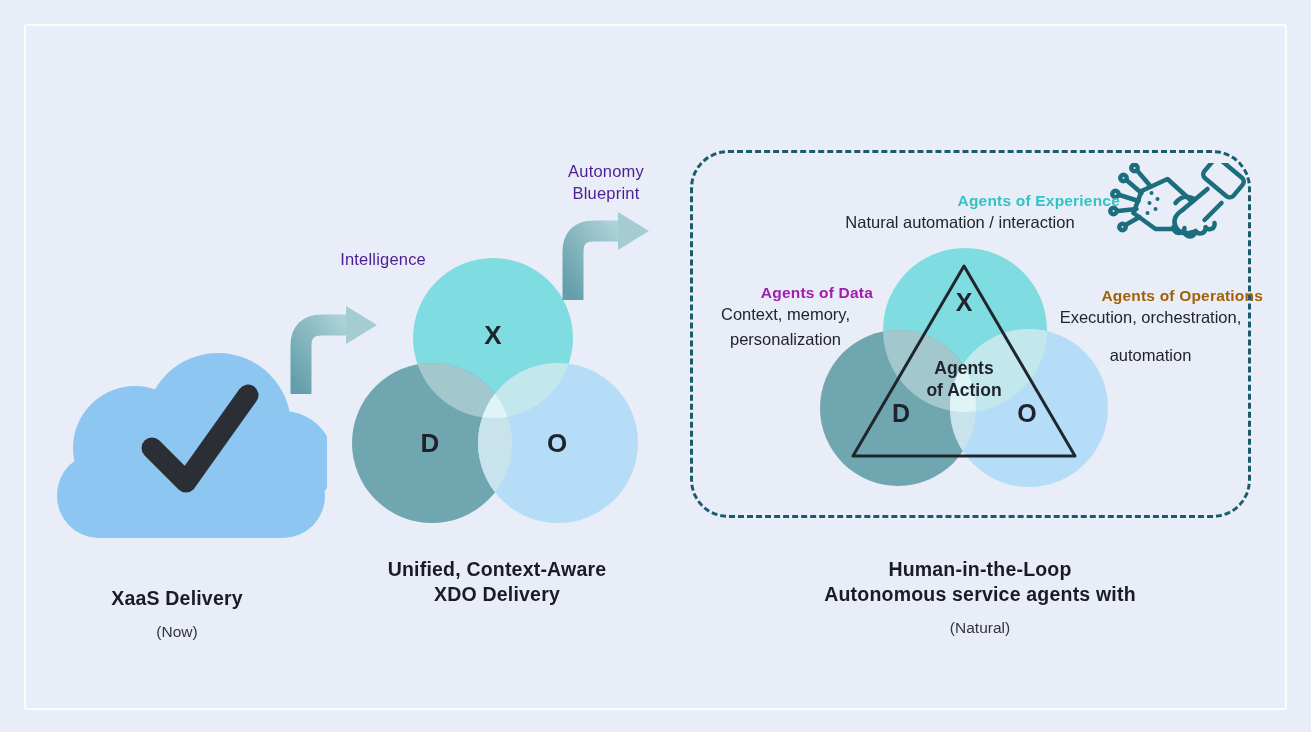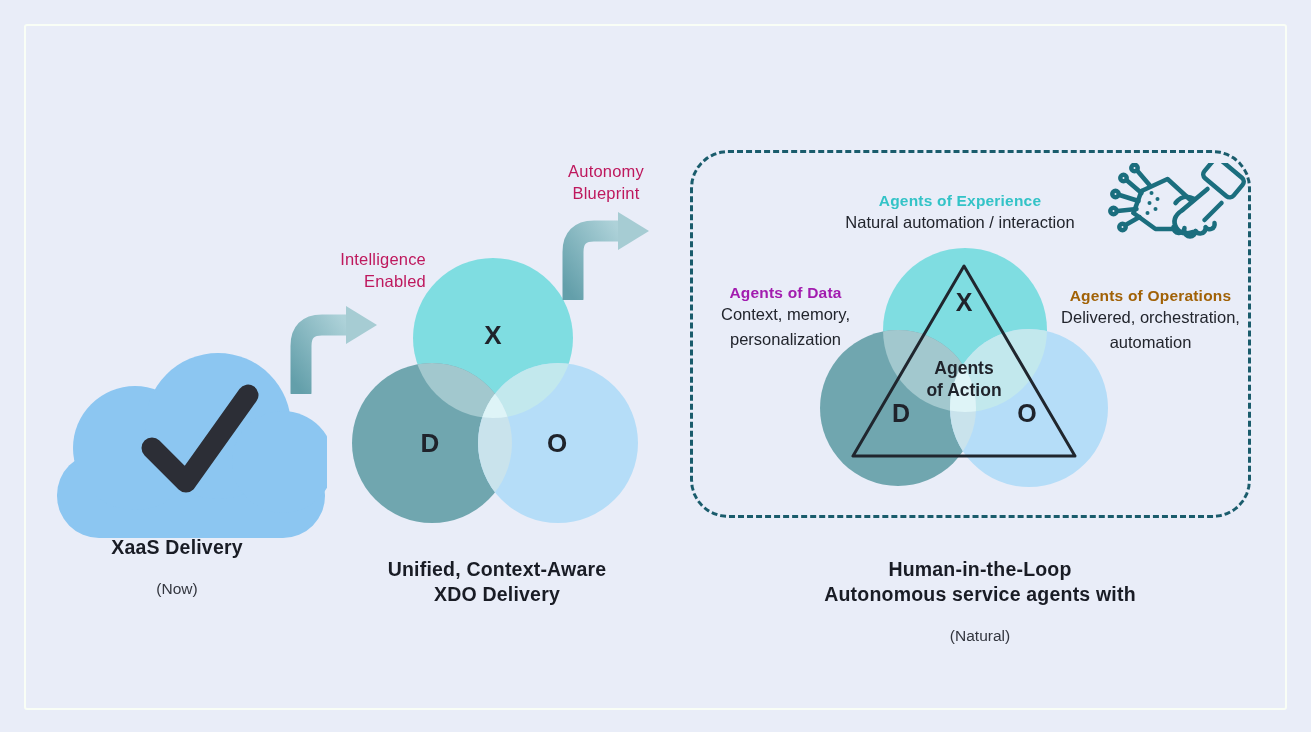--- a/index.html
+++ b/index.html
@@ -3,26 +3,26 @@
 <meta charset="utf-8">
 <style>
   html,body{margin:0;padding:0;}
   body{width:1311px;height:732px;overflow:hidden;background:#e9edf8;}
   #canvas{position:relative;width:1311px;height:732px;background:#e9edf8;
           font-family:"Liberation Sans",sans-serif;color:#22252d;}
   .abs{position:absolute;}
   .frame{left:24px;top:24px;width:1259px;height:682px;
          border:2px solid rgba(250,255,246,0.95);border-radius:3px;}
   .arrow-label{width:180px;text-align:center;font-size:16.5px;line-height:21.5px;
-               color:#be185d;letter-spacing:.2px;}
+               color:#4c1d95;letter-spacing:.2px;}
   .caption{text-align:center;color:#191c25;}
   .caption .t{font-weight:bold;font-size:19.5px;line-height:25px;letter-spacing:.2px;}
-  .caption .s{font-size:15.5px;color:#33363f;margin-top:20px;}
+  .caption .s{font-size:15.5px;color:#33363f;margin-top:12px;}
   .agent-label{text-align:center;}
-  .agent-label .title{font-weight:bold;font-size:15.5px;letter-spacing:.2px;}
+  .agent-label .title{font-weight:bold;font-size:15.5px;letter-spacing:.2px;text-align:right;}
   .agent-label .desc{font-size:16.5px;line-height:21px;color:#22252d;margin-top:2px;}
   .dashed-box{left:690px;top:150px;width:561px;height:368px;
               border:3.5px dashed #1a5c6c;border-radius:38px;box-sizing:border-box;}
   .exp .title{color:#33c3c7;}
   .dat .title{color:#a21caf;}
   .ops .title{color:#a16207;}
   svg text{font-family:"Liberation Sans",sans-serif;}
   .venn-letter{font-weight:bold;font-size:26px;fill:#1f232b;}
   .venn-letter-sm{font-weight:bold;font-size:25px;fill:#1f232b;}
   .action-text{font-weight:bold;font-size:17.5px;fill:#1f232b;}
@@ -37,28 +37,27 @@
   <svg class="abs" style="left:55px;top:350px;" width="272" height="190" viewBox="0 0 272 190">
     <g fill="#8cc6f1">
       <rect x="2" y="103" width="268" height="85" rx="42"></rect>
       <circle cx="80" cy="98" r="62"></circle>
       <circle cx="163" cy="76" r="73"></circle>
       <circle cx="228" cy="112" r="51"></circle>
     </g>
     <path d="M 97 98 L 131 132 L 193 45" fill="none" stroke="#2c2e36" stroke-width="21" stroke-linecap="round" stroke-linejoin="round"></path>
   </svg>
 
-  <div class="abs caption" style="left:47px;top:535px;width:260px;">
+  <div class="abs caption" style="left:47px;top:586px;width:260px;">
     <div class="t">XaaS Delivery</div>
     <div class="s">(Now)</div>
   </div>
 
   <div class="abs arrow-label" style="left:246px;top:249px;text-align:right;">
     <div>Intelligence</div>
-    <div>Enabled</div>
   </div>
   <svg class="abs" style="left:282px;top:294px;" width="112" height="100" viewBox="0 0 112 100">
     <defs>
       <linearGradient id="ag1" x1="0" y1="1" x2="1" y2="0">
         <stop offset="0" stop-color="#639faa"></stop>
           <stop offset="1" stop-color="#aed2d9"></stop>
       </linearGradient>
     </defs>
     <path d="M 19 98 L 19 52 Q 19 31 40 31 L 66 31" fill="none" stroke="url(#ag1)" stroke-width="21" stroke-linecap="round"></path>
     <polygon points="64,12 64,50 95,31" fill="#a6ccd3"></polygon>
@@ -149,22 +148,22 @@
   </div>
 
   <div class="abs agent-label dat" style="left:698px;top:284px;width:175px;">
     <div class="title">Agents of Data</div>
     <div class="desc">Context, memory,</div>
     <div class="desc" style="margin-top:4px;">personalization</div>
   </div>
 
   <div class="abs agent-label ops" style="left:1038px;top:287px;width:225px;">
     <div class="title">Agents of Operations</div>
-    <div class="desc">Delivered, orchestration,</div>
-    <div class="desc" style="margin-top:4px;">automation</div>
+    <div class="desc">Execution, orchestration,</div>
+    <div class="desc" style="margin-top:17px;">automation</div>
   </div>
 
   <svg class="abs" style="left:818px;top:246px;" width="292" height="246" viewBox="0 0 292 246">
     <defs>
       <clipPath id="fD">
           <circle cx="80" cy="162" r="78"></circle>
         </clipPath>
       <clipPath id="fO">
           <circle cx="211" cy="162" r="79"></circle>
         </clipPath>

